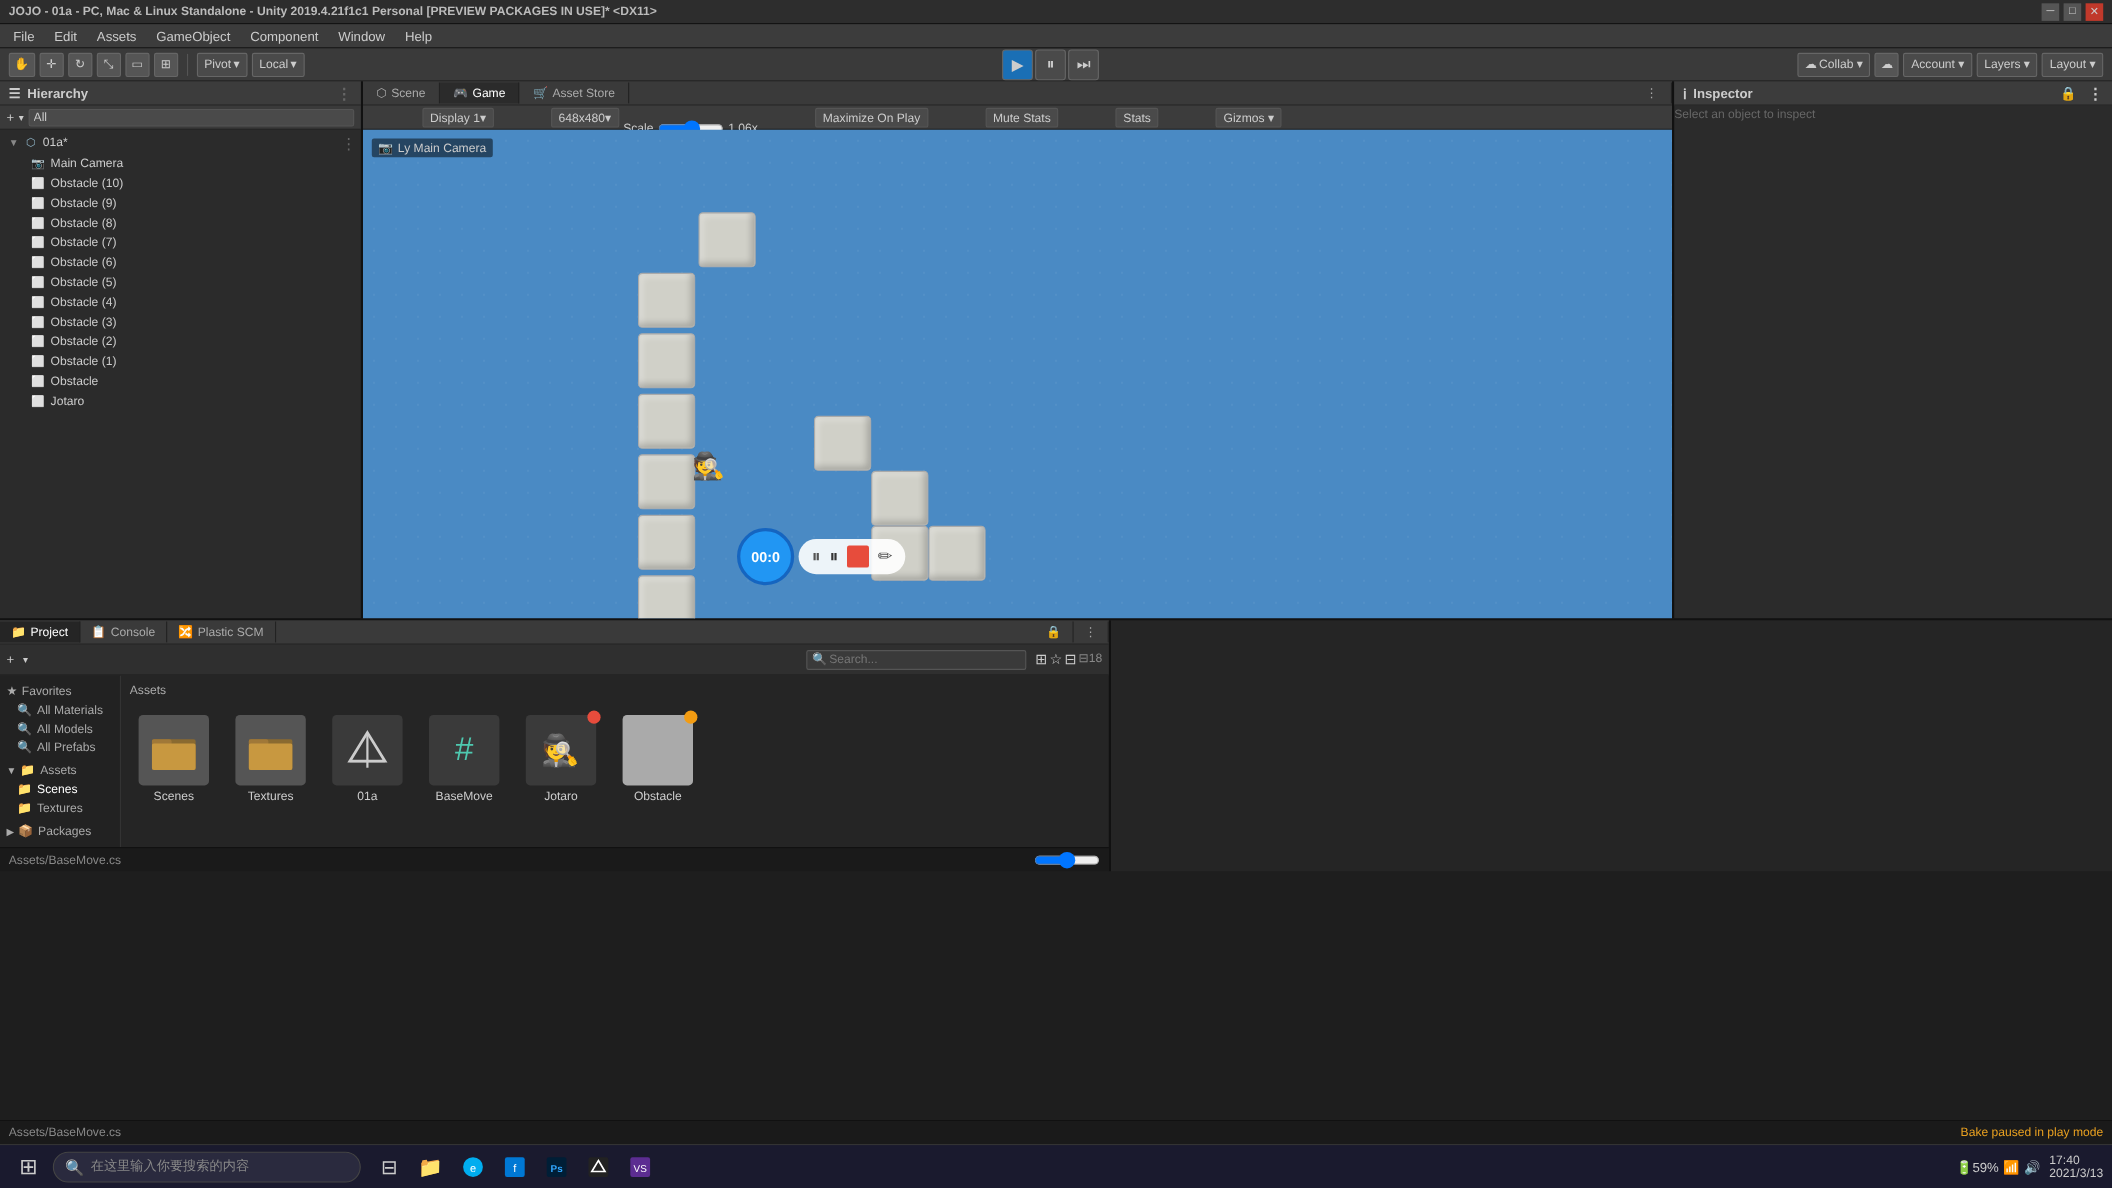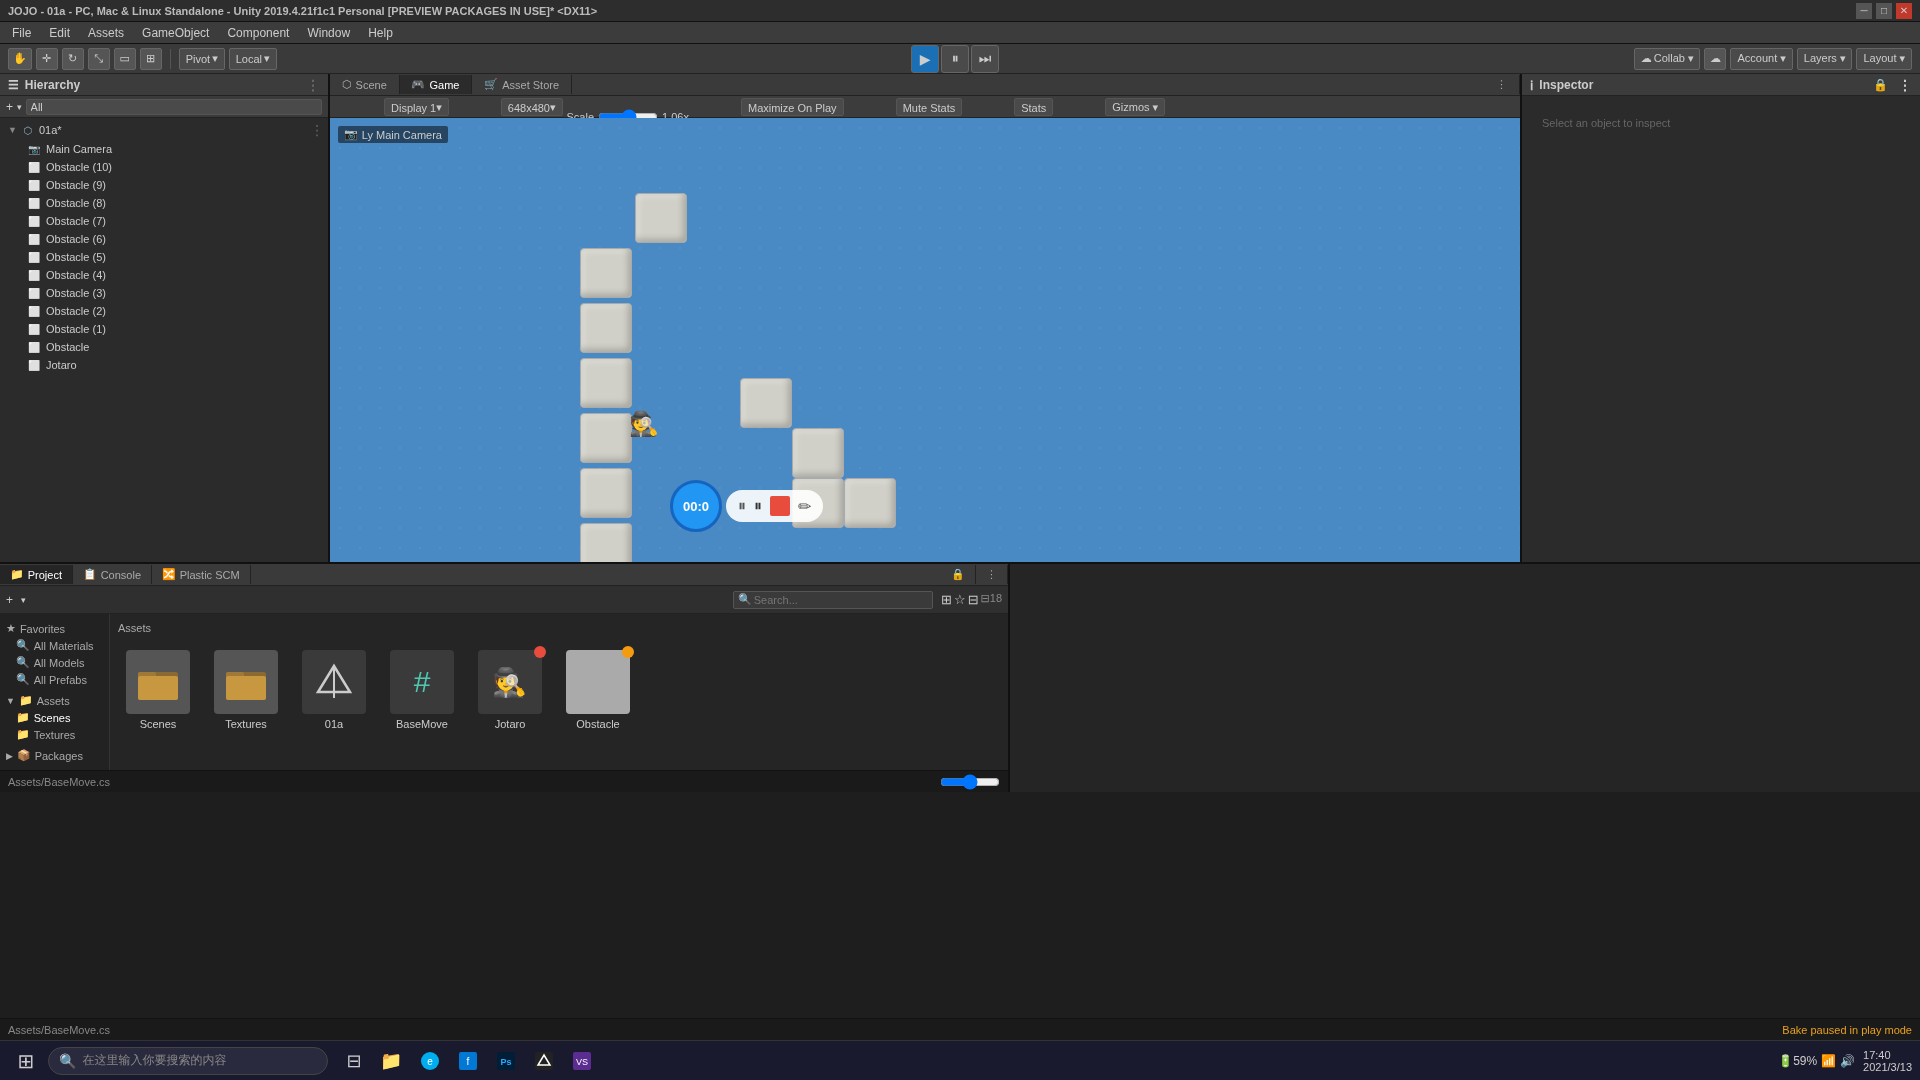--- a/index.html
+++ b/index.html
@@ -455,21 +455,21 @@
   </div>
 
   <div id="inspector">
     <div class="panel-header">
       <span style="font-size:13px;">ℹ</span>
       <span>Inspector</span>
       <span style="flex:1;"></span>
       <span style="font-size:12px;">🔒</span>
       <span style="font-size:14px;margin-left:4px;">⋮</span>
     </div>
-    <div style="flex:1;padding:20px;">
+    <div style="flex:1;padding:0;">
       <span style="color:#666;font-size:11px;">Select an object to inspect</span>
     </div>
   </div>
 
 </div>
 
 <div id="bottom-section">
 
   <div id="project-panel">
 

